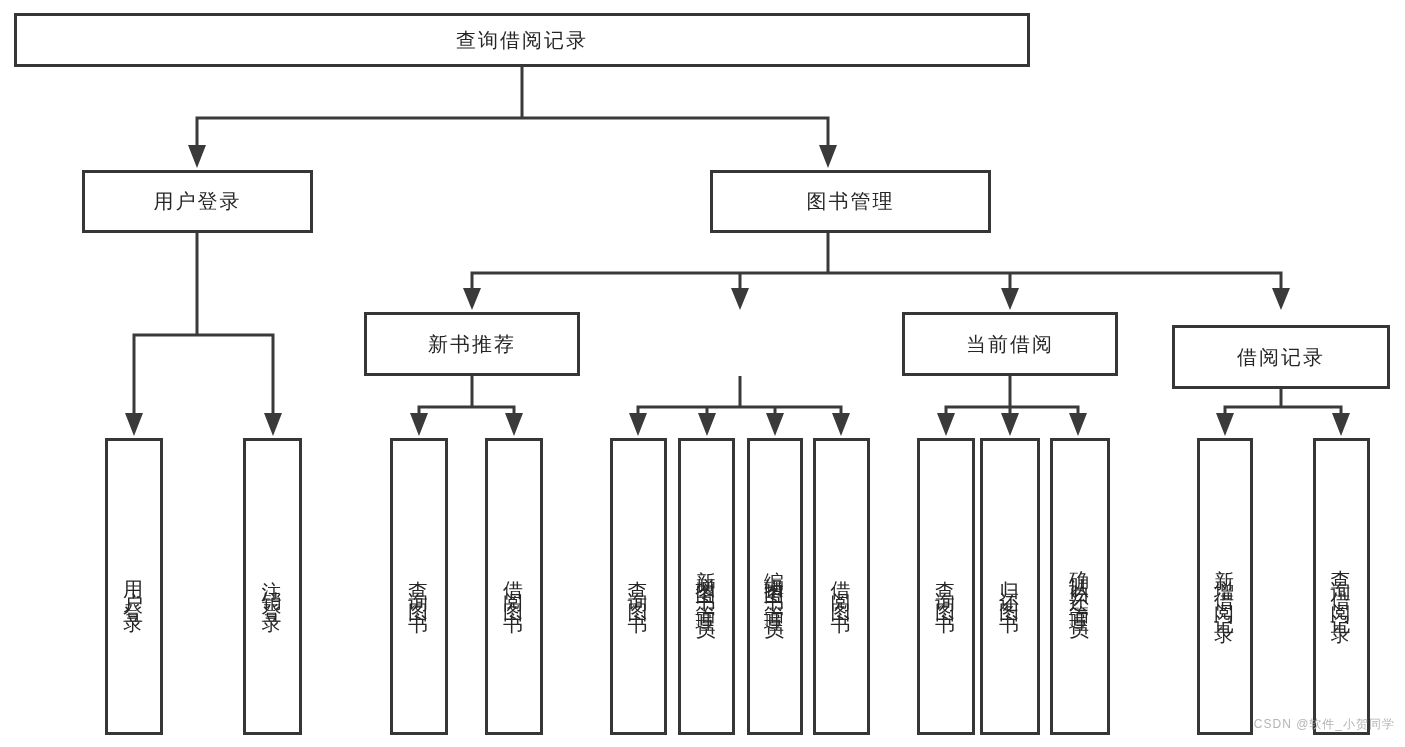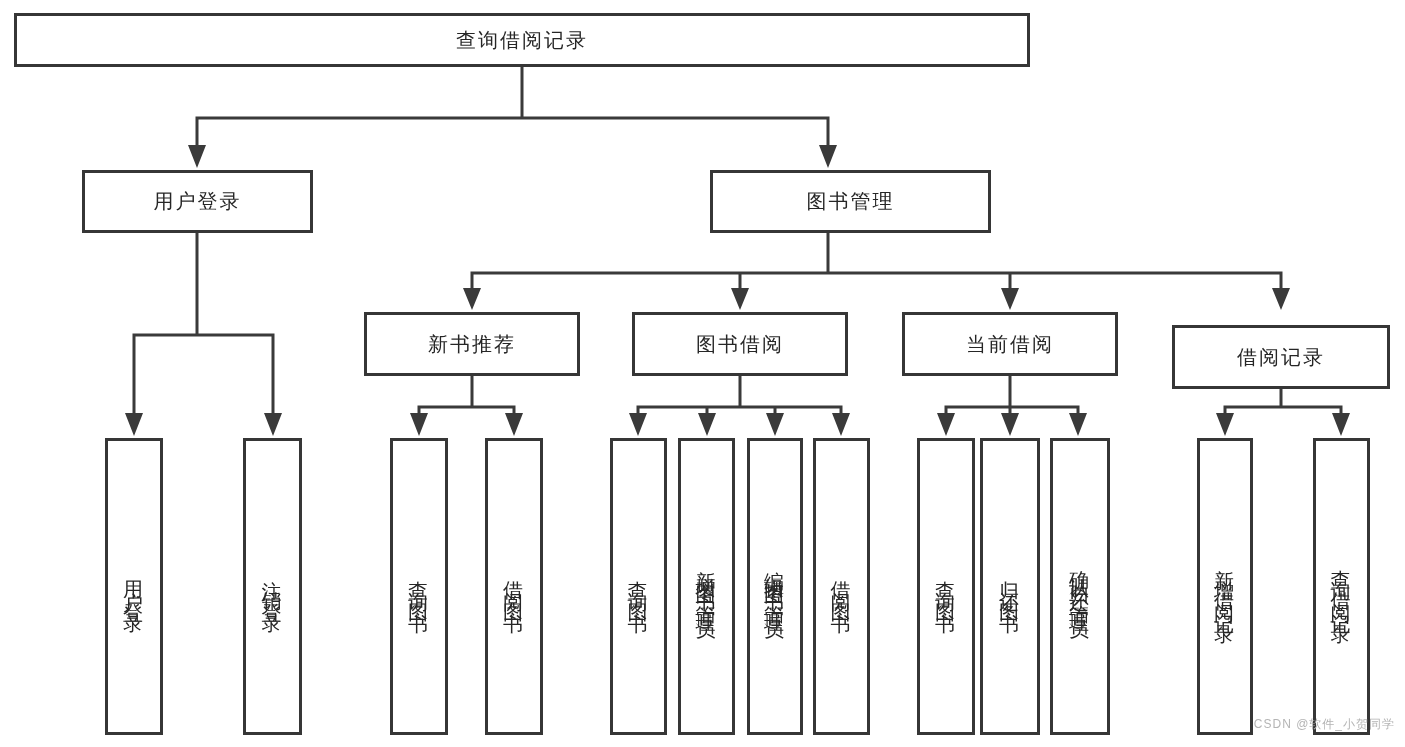--- a/index.html
+++ b/index.html
@@ -111,21 +111,20 @@
              M937,413 L955,413 L946,436 Z M1001,413 L1019,413 L1010,436 Z M1069,413 L1087,413 L1078,436 Z
              M1216,413 L1234,413 L1225,436 Z M1332,413 L1350,413 L1341,436 Z"></path>
   </svg>
 
   <div class="node node-root">查询借阅记录</div>
 
   <div class="node node-b1">用户登录</div>
   <div class="node node-b2">图书管理</div>
 
   <div class="node node-g node-g1">新书推荐</div>
-  <div class="node node-g node-g2">图书借阅</div>
   <div class="node node-g node-g3">当前借阅</div>
   <div class="node node-g node-g4">借阅记录</div>
 
   <div class="leaf l1">
     <span>用户登录</span>
   </div>
   <div class="leaf l2">
     <span>注销登录</span>
   </div>
   <div class="leaf l3">

